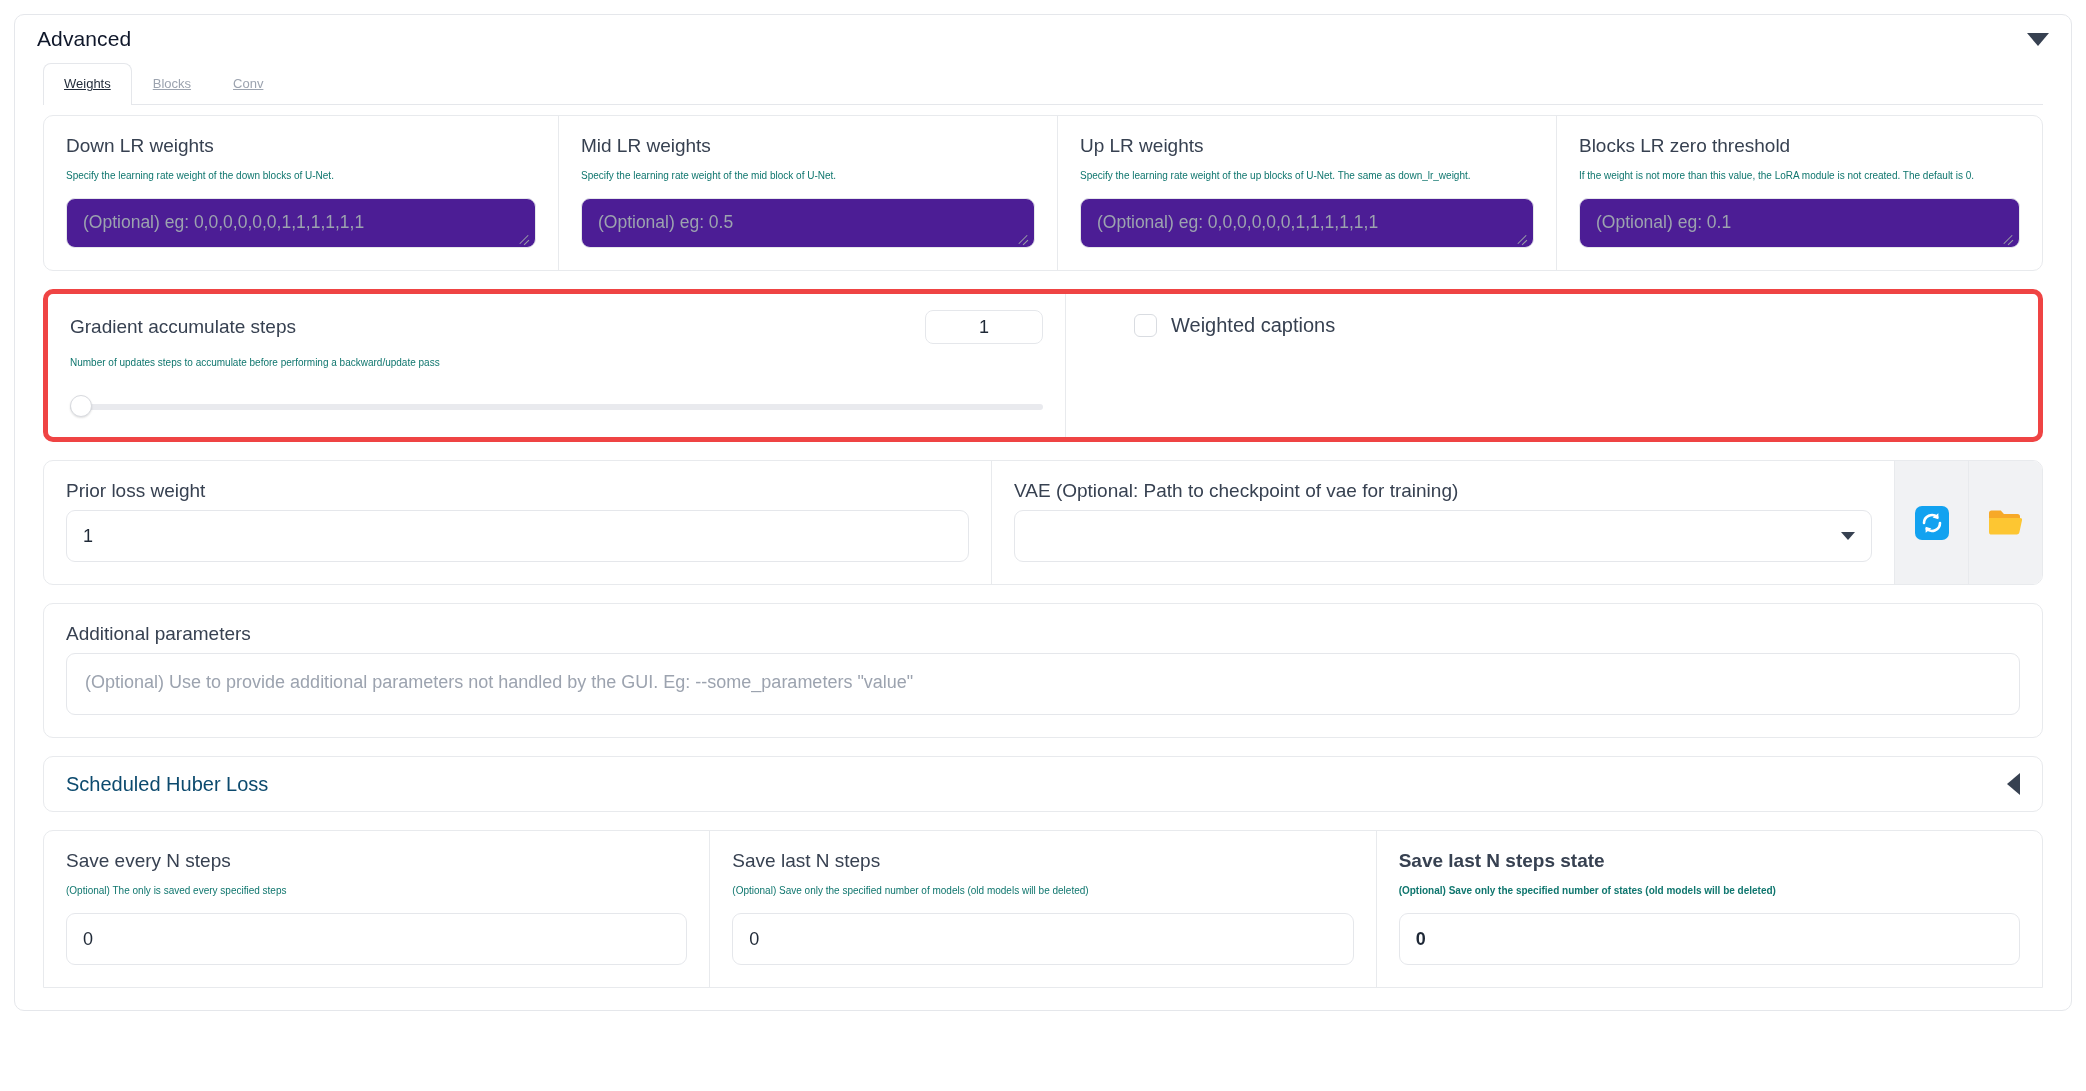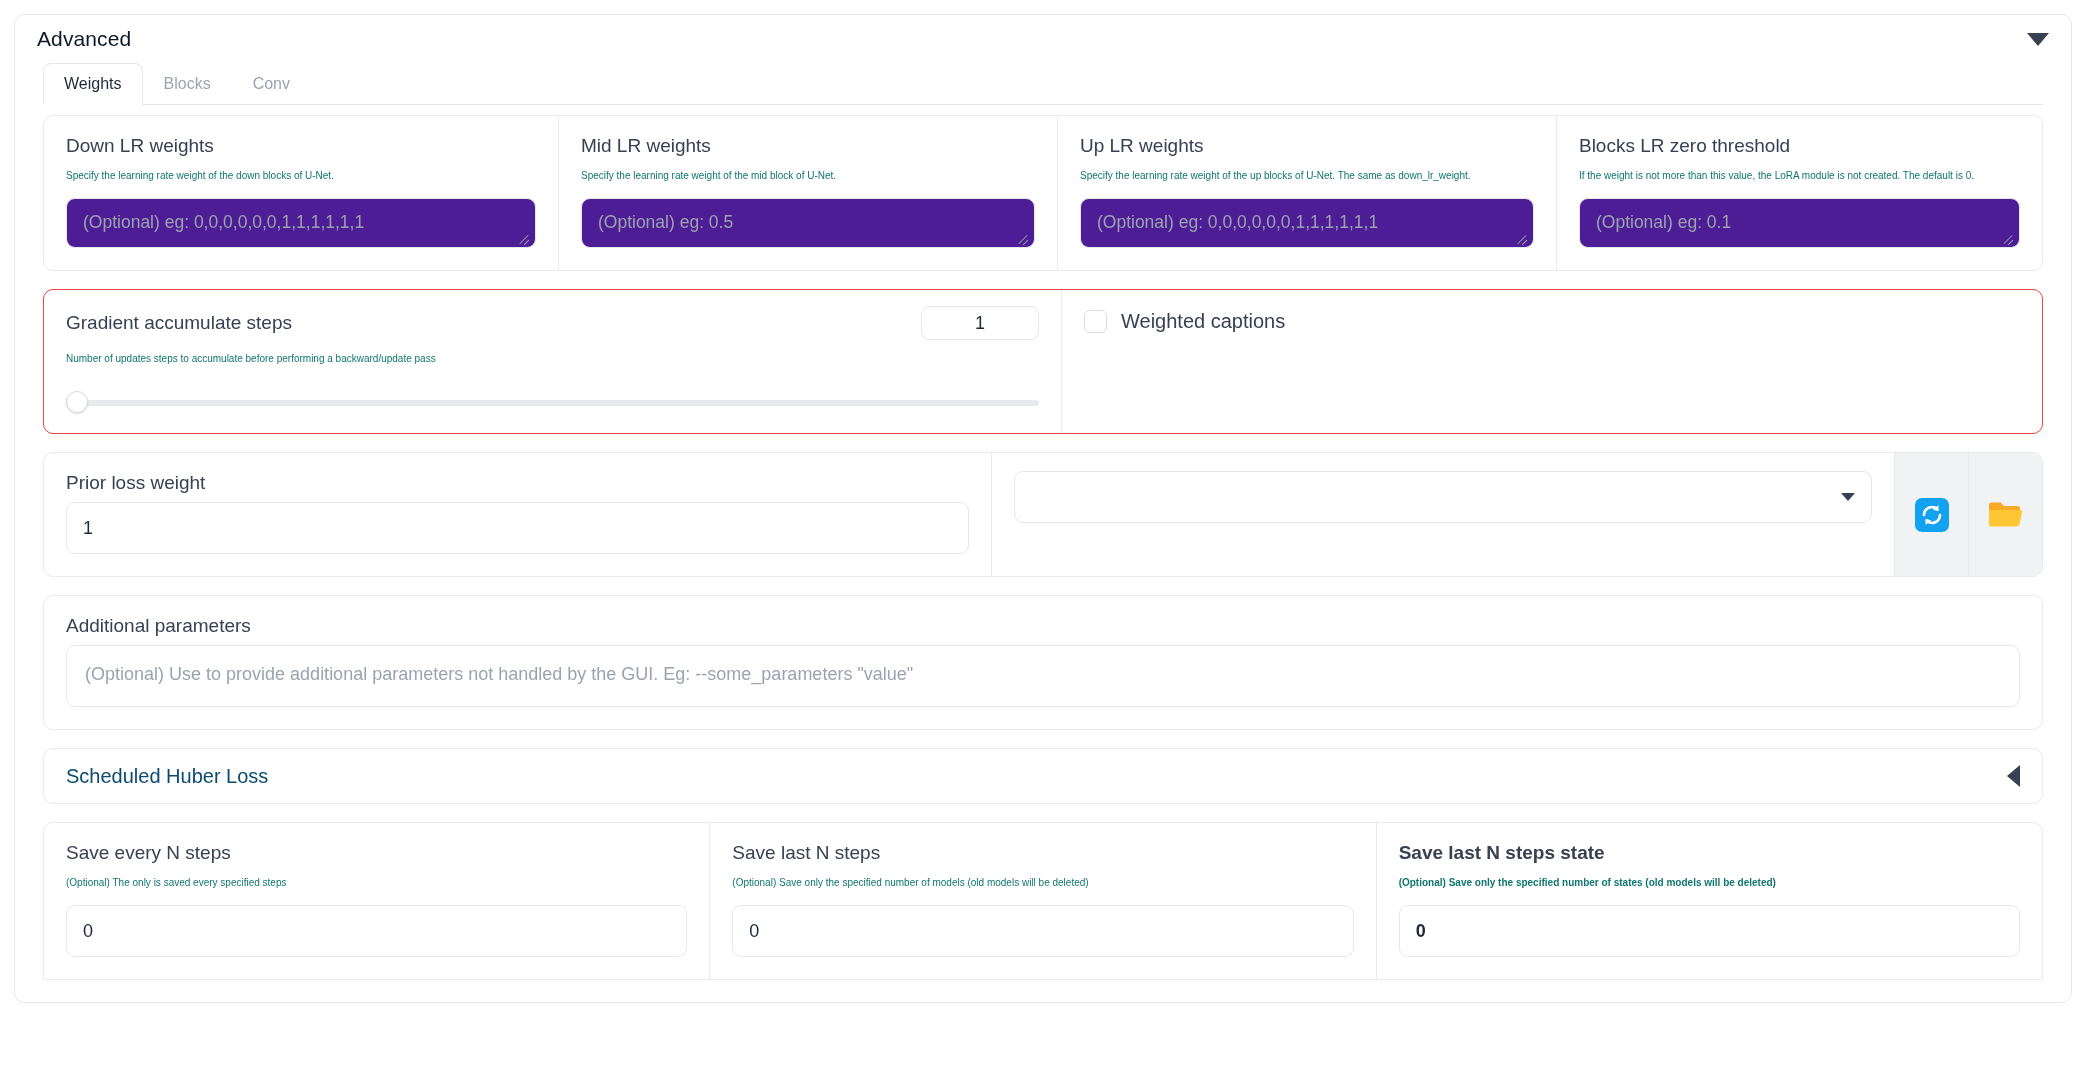--- a/index.html
+++ b/index.html
@@ -70,31 +70,32 @@
     height: 42px;
   }
   .tabs::after {
     content: "";
     position: absolute;
     left: 28px; right: 28px; bottom: 0;
     height: 1px;
     background: #e5e7eb;
   }
   .tab {
-    font-size: 16px;
+    font-size: 13px;
     padding: 9px 20px 10px 20px;
     color: #9ca3af;
     cursor: pointer;
     position: relative;
     z-index: 2;
     background: transparent;
     border: 1px solid transparent;
     border-bottom: none;
     border-radius: 8px 8px 0 0;
     line-height: 22px;
+    text-decoration: underline;
   }
   .tab.active {
     color: #1f2937;
     background: #ffffff;
     border-color: #e5e7eb;
   }
   .tab.active::after {
     content: "";
     position: absolute;
     left: 0; right: 0; bottom: -1px;
@@ -175,23 +176,24 @@
   .cell-down { width: 516px; }
   .cell-mid  { width: 500px; }
   .cell-up   { width: 500px; }
   .cell-thr  { width: 486px; }
 
   
   .gap { height: 18px; }
 
   .grad-box {
     display: flex;
-    border: 1px solid #ef4444;
+    border: 5px solid #ef4444;
     border-radius: 10px;
     overflow: hidden;
+    gap: 46px;
   }
   .grad-left {
     width: 1018px;
     padding: 16px 22px 20px 22px;
     border-right: 1px solid #e8eaed;
     position: relative;
   }
   .grad-head {
     display: flex;
     align-items: center;
@@ -449,20 +451,21 @@
       </div>
 
       <div class="gap"></div>
 
       <div class="prior-box">
         <div class="prior-left">
           <div class="fld-label">Prior loss weight</div>
           <div class="text-input">1</div>
         </div>
         <div class="prior-right">
+          <div class="fld-label">VAE (Optional: Path to checkpoint of vae for training)</div>
           <div class="dropdown">
             <span></span>
             <span class="caret"></span>
           </div>
         </div>
         <div class="icon-btn">
           <svg width="34" height="34" viewBox="0 0 34 34">
             <rect x="0" y="0" width="34" height="34" rx="7" fill="#12a2f0"></rect>
             <path d="M9 17a8 8 0 0 1 13.3-5.9" fill="none" stroke="#ffffff" stroke-width="2.6" stroke-linecap="round"></path>
             <path d="M25 17a8 8 0 0 1-13.3 5.9" fill="none" stroke="#ffffff" stroke-width="2.6" stroke-linecap="round"></path>

